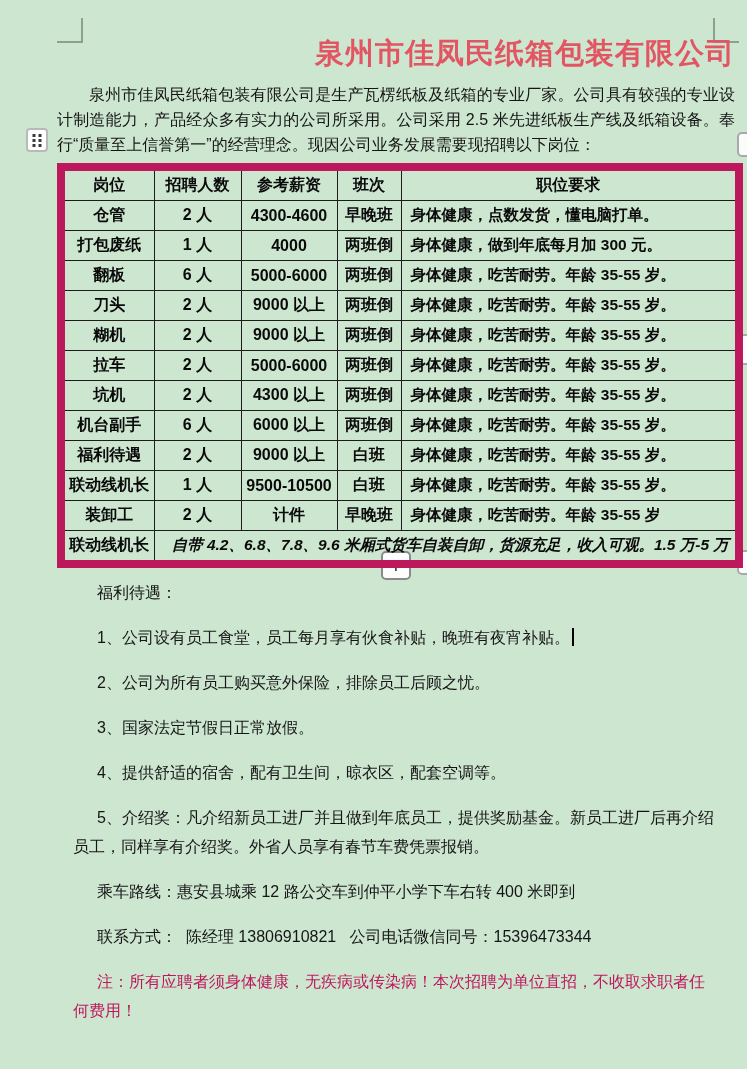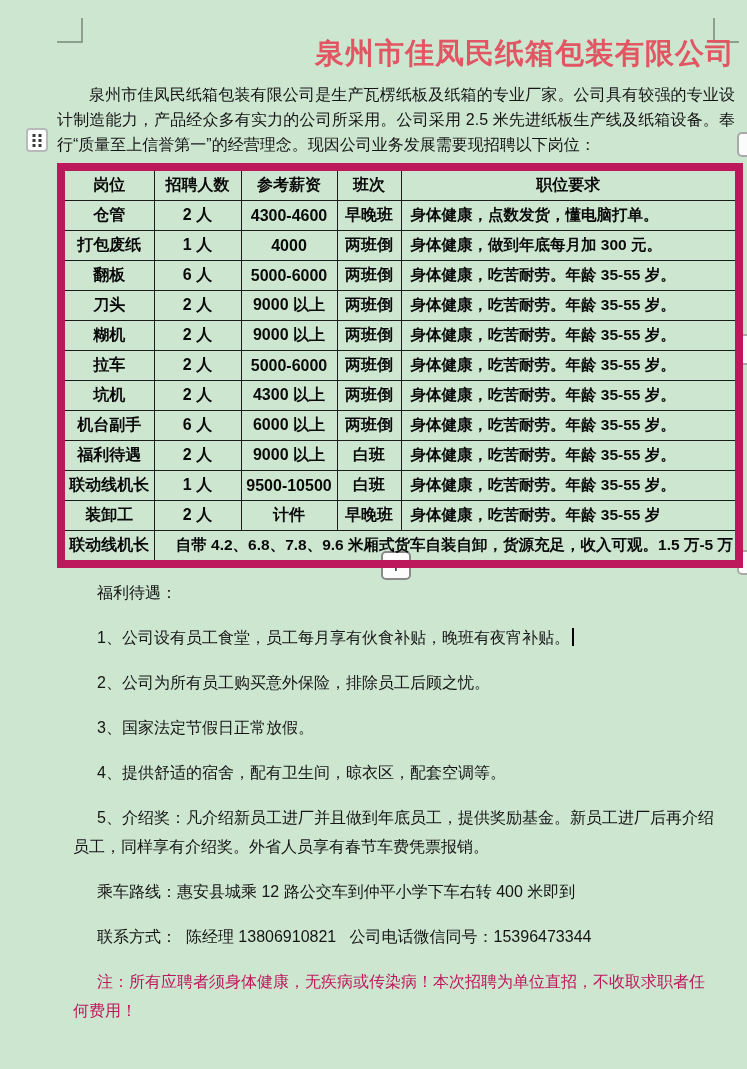--- a/index.html
+++ b/index.html
@@ -50,21 +50,21 @@
     position:absolute;top:163px;left:0;
     width:678px;border-collapse:collapse;table-layout:fixed;
     font-size:16px;font-weight:bold;color:#0a0a0a;
     border:8px solid #be185d;
   }
   table.jobs th,table.jobs td{
     border:1px solid #1c1c1c;height:29px;padding:0 2px;
     text-align:center;vertical-align:middle;overflow:hidden;white-space:nowrap;
   }
   table.jobs td.req{text-align:left;padding-left:9px;font-size:15.5px;}
-  table.jobs td.freight{text-align:right;padding-left:13px;font-size:15.5px;}
+  table.jobs td.freight{text-align:center;padding-left:13px;font-size:15.5px;font-style:italic;}
   .bodytext{position:absolute;top:562px;width:678px;font-size:16px;line-height:29px;}
   .bodytext p{margin:16px;text-indent:24px;white-space:pre-wrap;}
   .bodytext p.note{color:#be185d;}
   .cursor{
     display:inline-block;width:2px;height:18px;background:#000;
     vertical-align:-3px;margin-left:2px;
   }
 </style>
 </head>
 <body>

